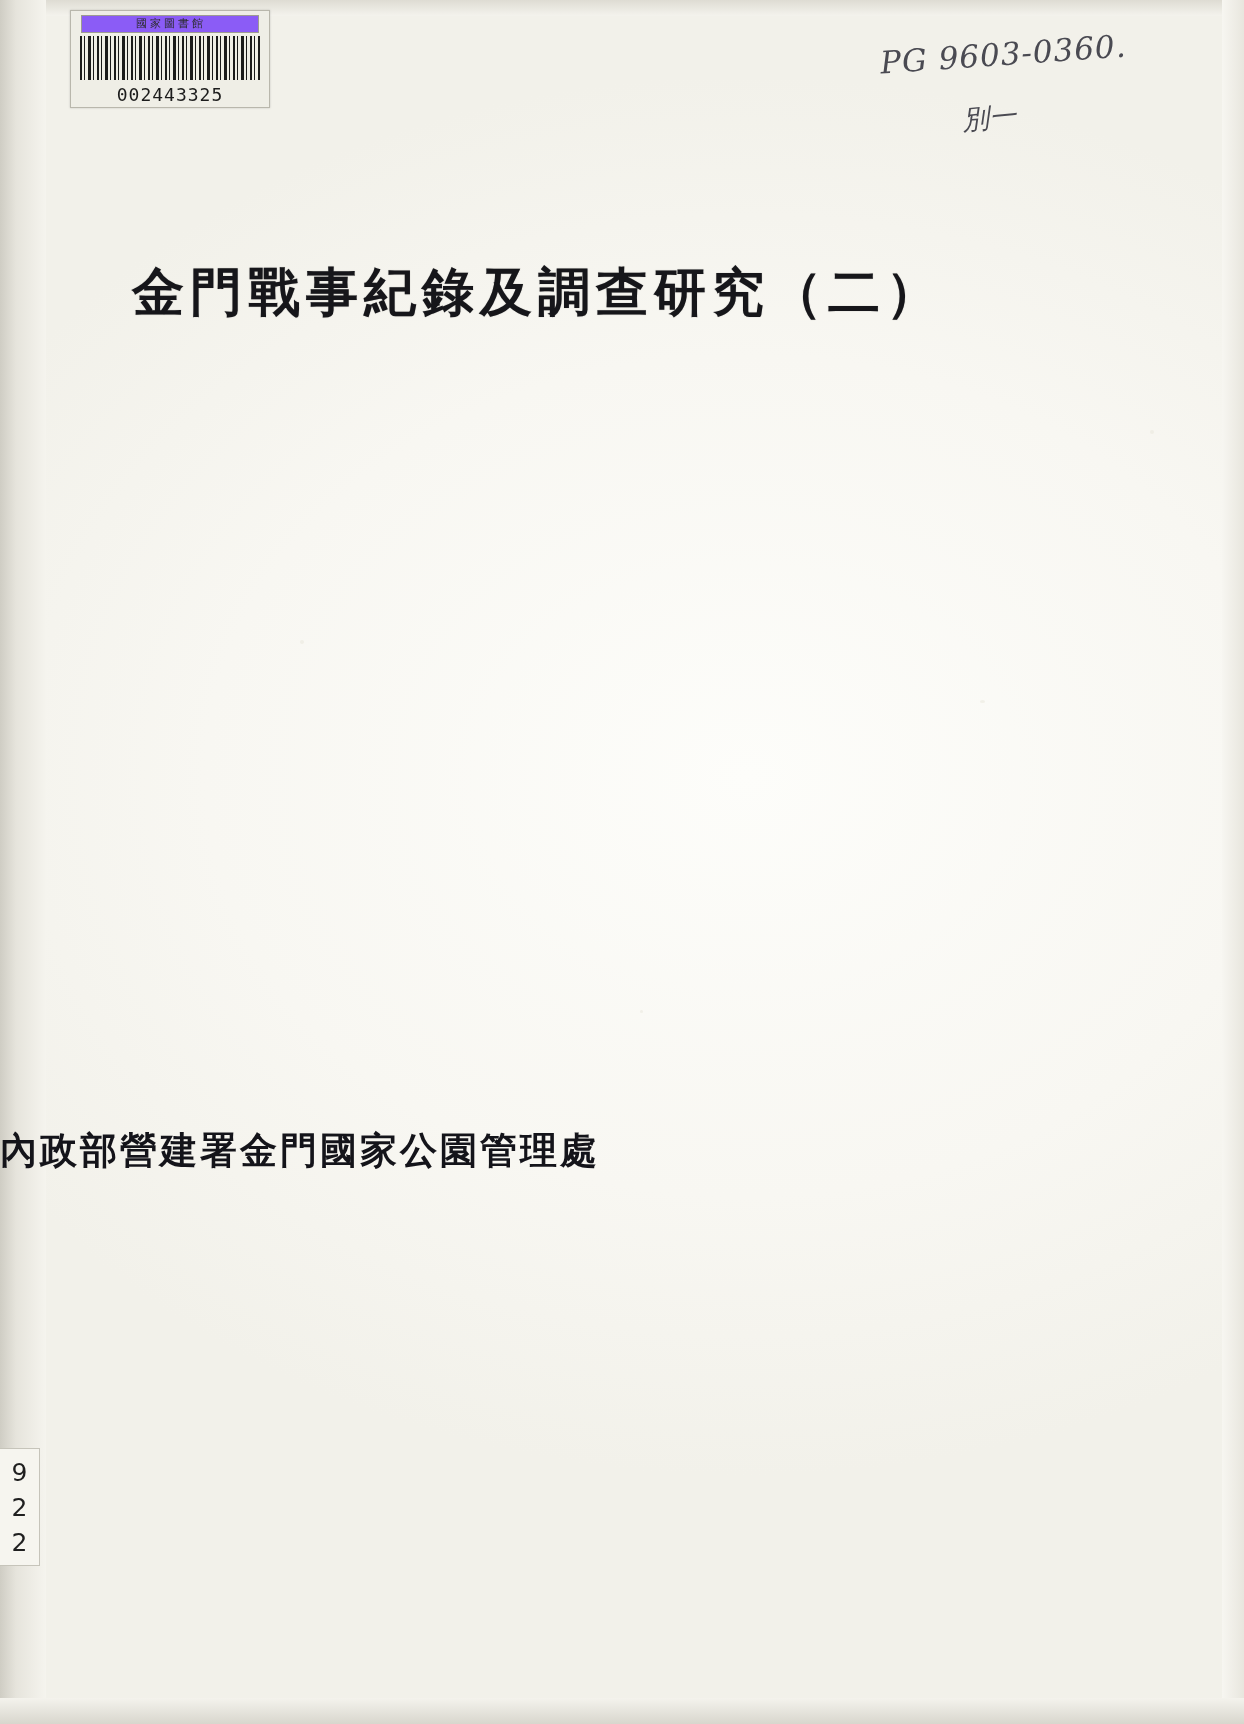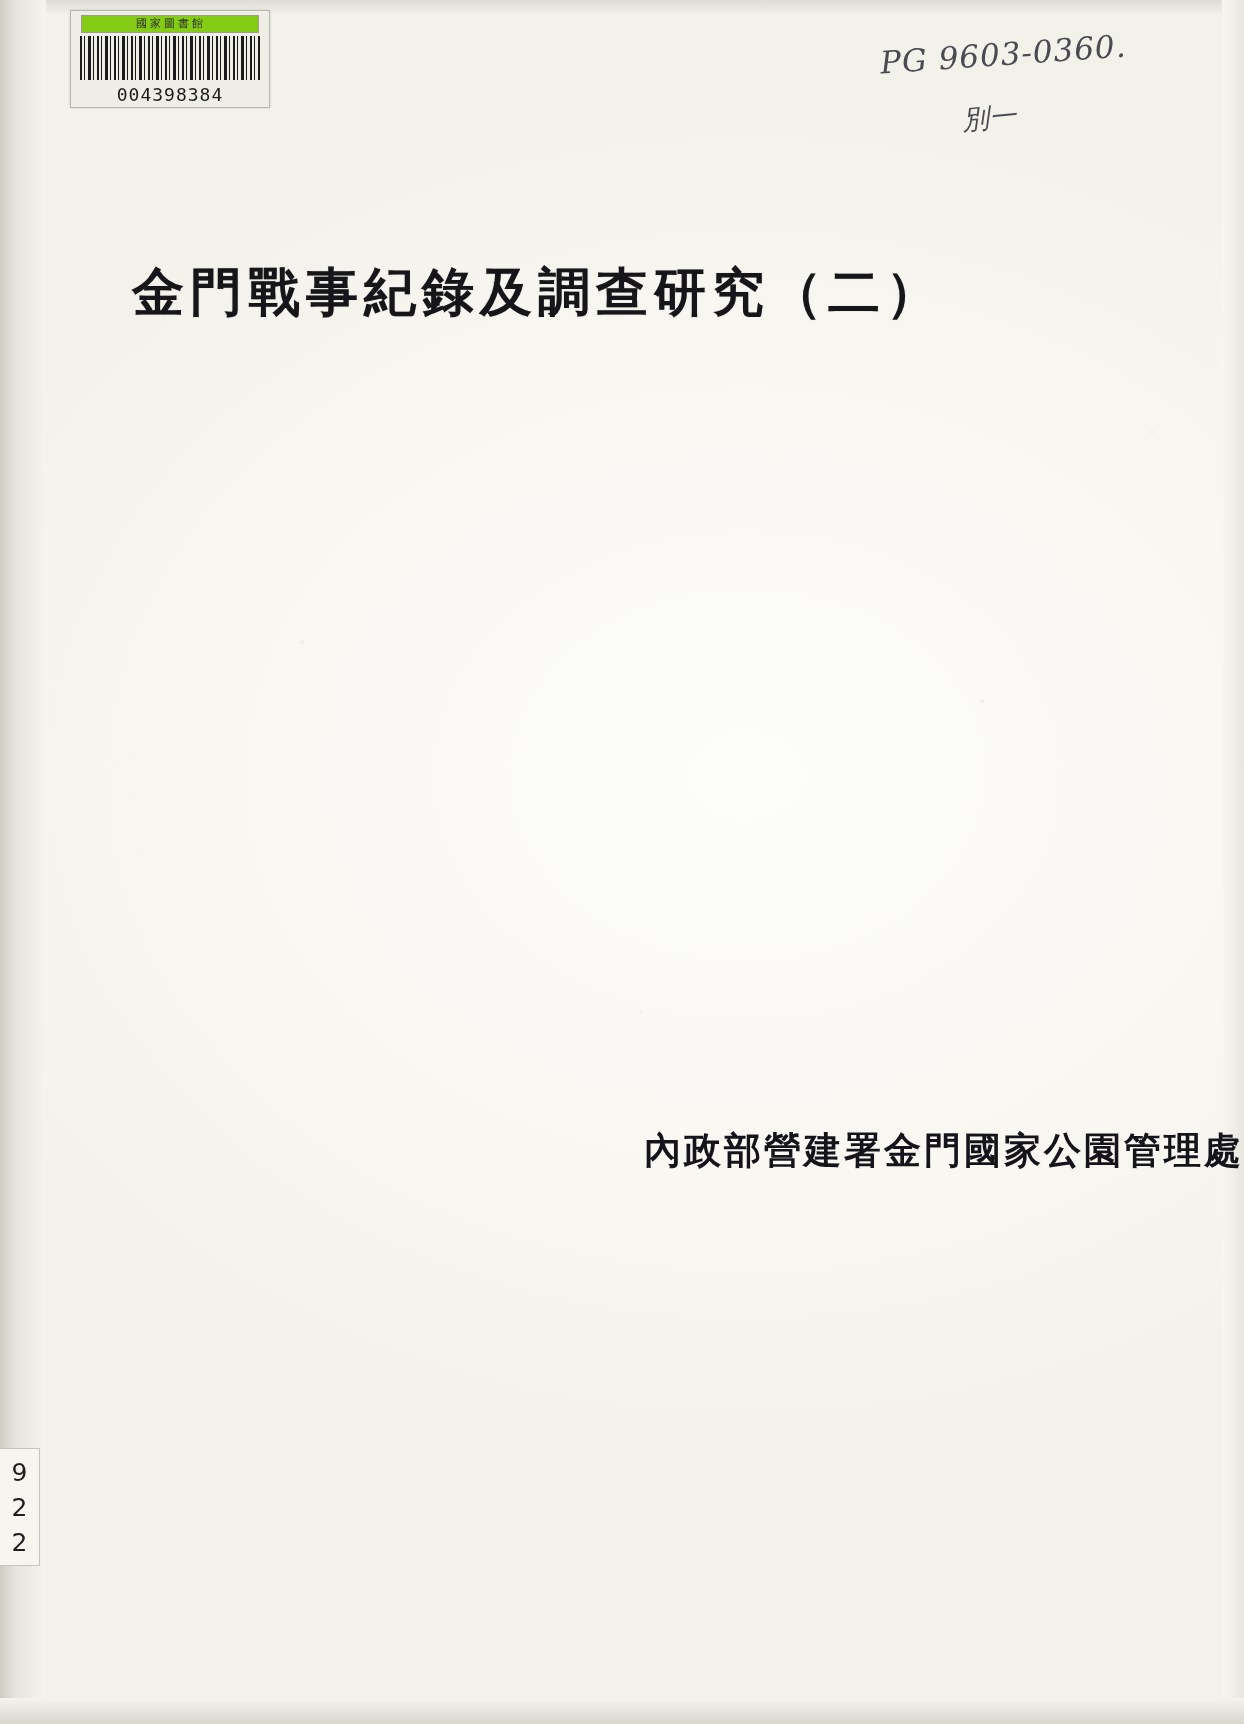--- a/index.html
+++ b/index.html
@@ -72,21 +72,21 @@
   .barcode-label .lib-name {
     font-family: "DejaVu Sans", sans-serif;
     font-size: 11px;
     letter-spacing: 3px;
     color: #2b2b2b;
     line-height: 14px;
     display: block;
     border: 1px solid #9d9b92;
     margin: 0 10px 3px 10px;
     padding: 1px 0 1px 2px;
-    background: #84cc16;
+    background: #8b5cf6;
   }
   .barcode-bars {
     height: 44px;
     margin: 0 9px;
     background:
       repeating-linear-gradient(
         to right,
         #1b1b1b 0px, #1b1b1b 2px,
         #efeee6 2px, #efeee6 4px,
         #1b1b1b 4px, #1b1b1b 5px,
@@ -166,21 +166,21 @@
     color: #16161a;
     text-shadow: 0 0 1px rgba(0,0,0,.35);
   }
 
   
   .imprint {
     position: absolute;
     left: 0;
     top: 1118px;
     width: 1244px;
-    text-align: right;
+    text-align: left;
     color: #14141a;
     font-family: "DejaVu Serif", serif;
     font-weight: bold;
   }
   .imprint .line1 {
     font-size: 37px;
     letter-spacing: 3px;
     line-height: 64px;
   }
   .imprint .line2 {
@@ -205,21 +205,21 @@
   <div class="edge-bottom"></div>
 
   <div class="paper-speck" style="left:300px;top:640px;width:4px;height:4px;"></div>
   <div class="paper-speck" style="left:980px;top:700px;width:5px;height:3px;"></div>
   <div class="paper-speck" style="left:640px;top:1010px;width:3px;height:3px;"></div>
   <div class="paper-speck" style="left:1150px;top:430px;width:4px;height:4px;"></div>
 
   <div class="barcode-label">
     <span class="lib-name">國家圖書館</span>
     <div class="barcode-bars"></div>
-    <span class="barcode-number">004398384</span>
+    <span class="barcode-number">002443325</span>
   </div>
 
   <div class="handwriting hw-call">PG 9603-0360.</div>
   <div class="handwriting hw-copy">別一</div>
 
   <div class="spine-label">
     <span>9</span>
     <span>2</span>
     <span>2</span>
   </div>

